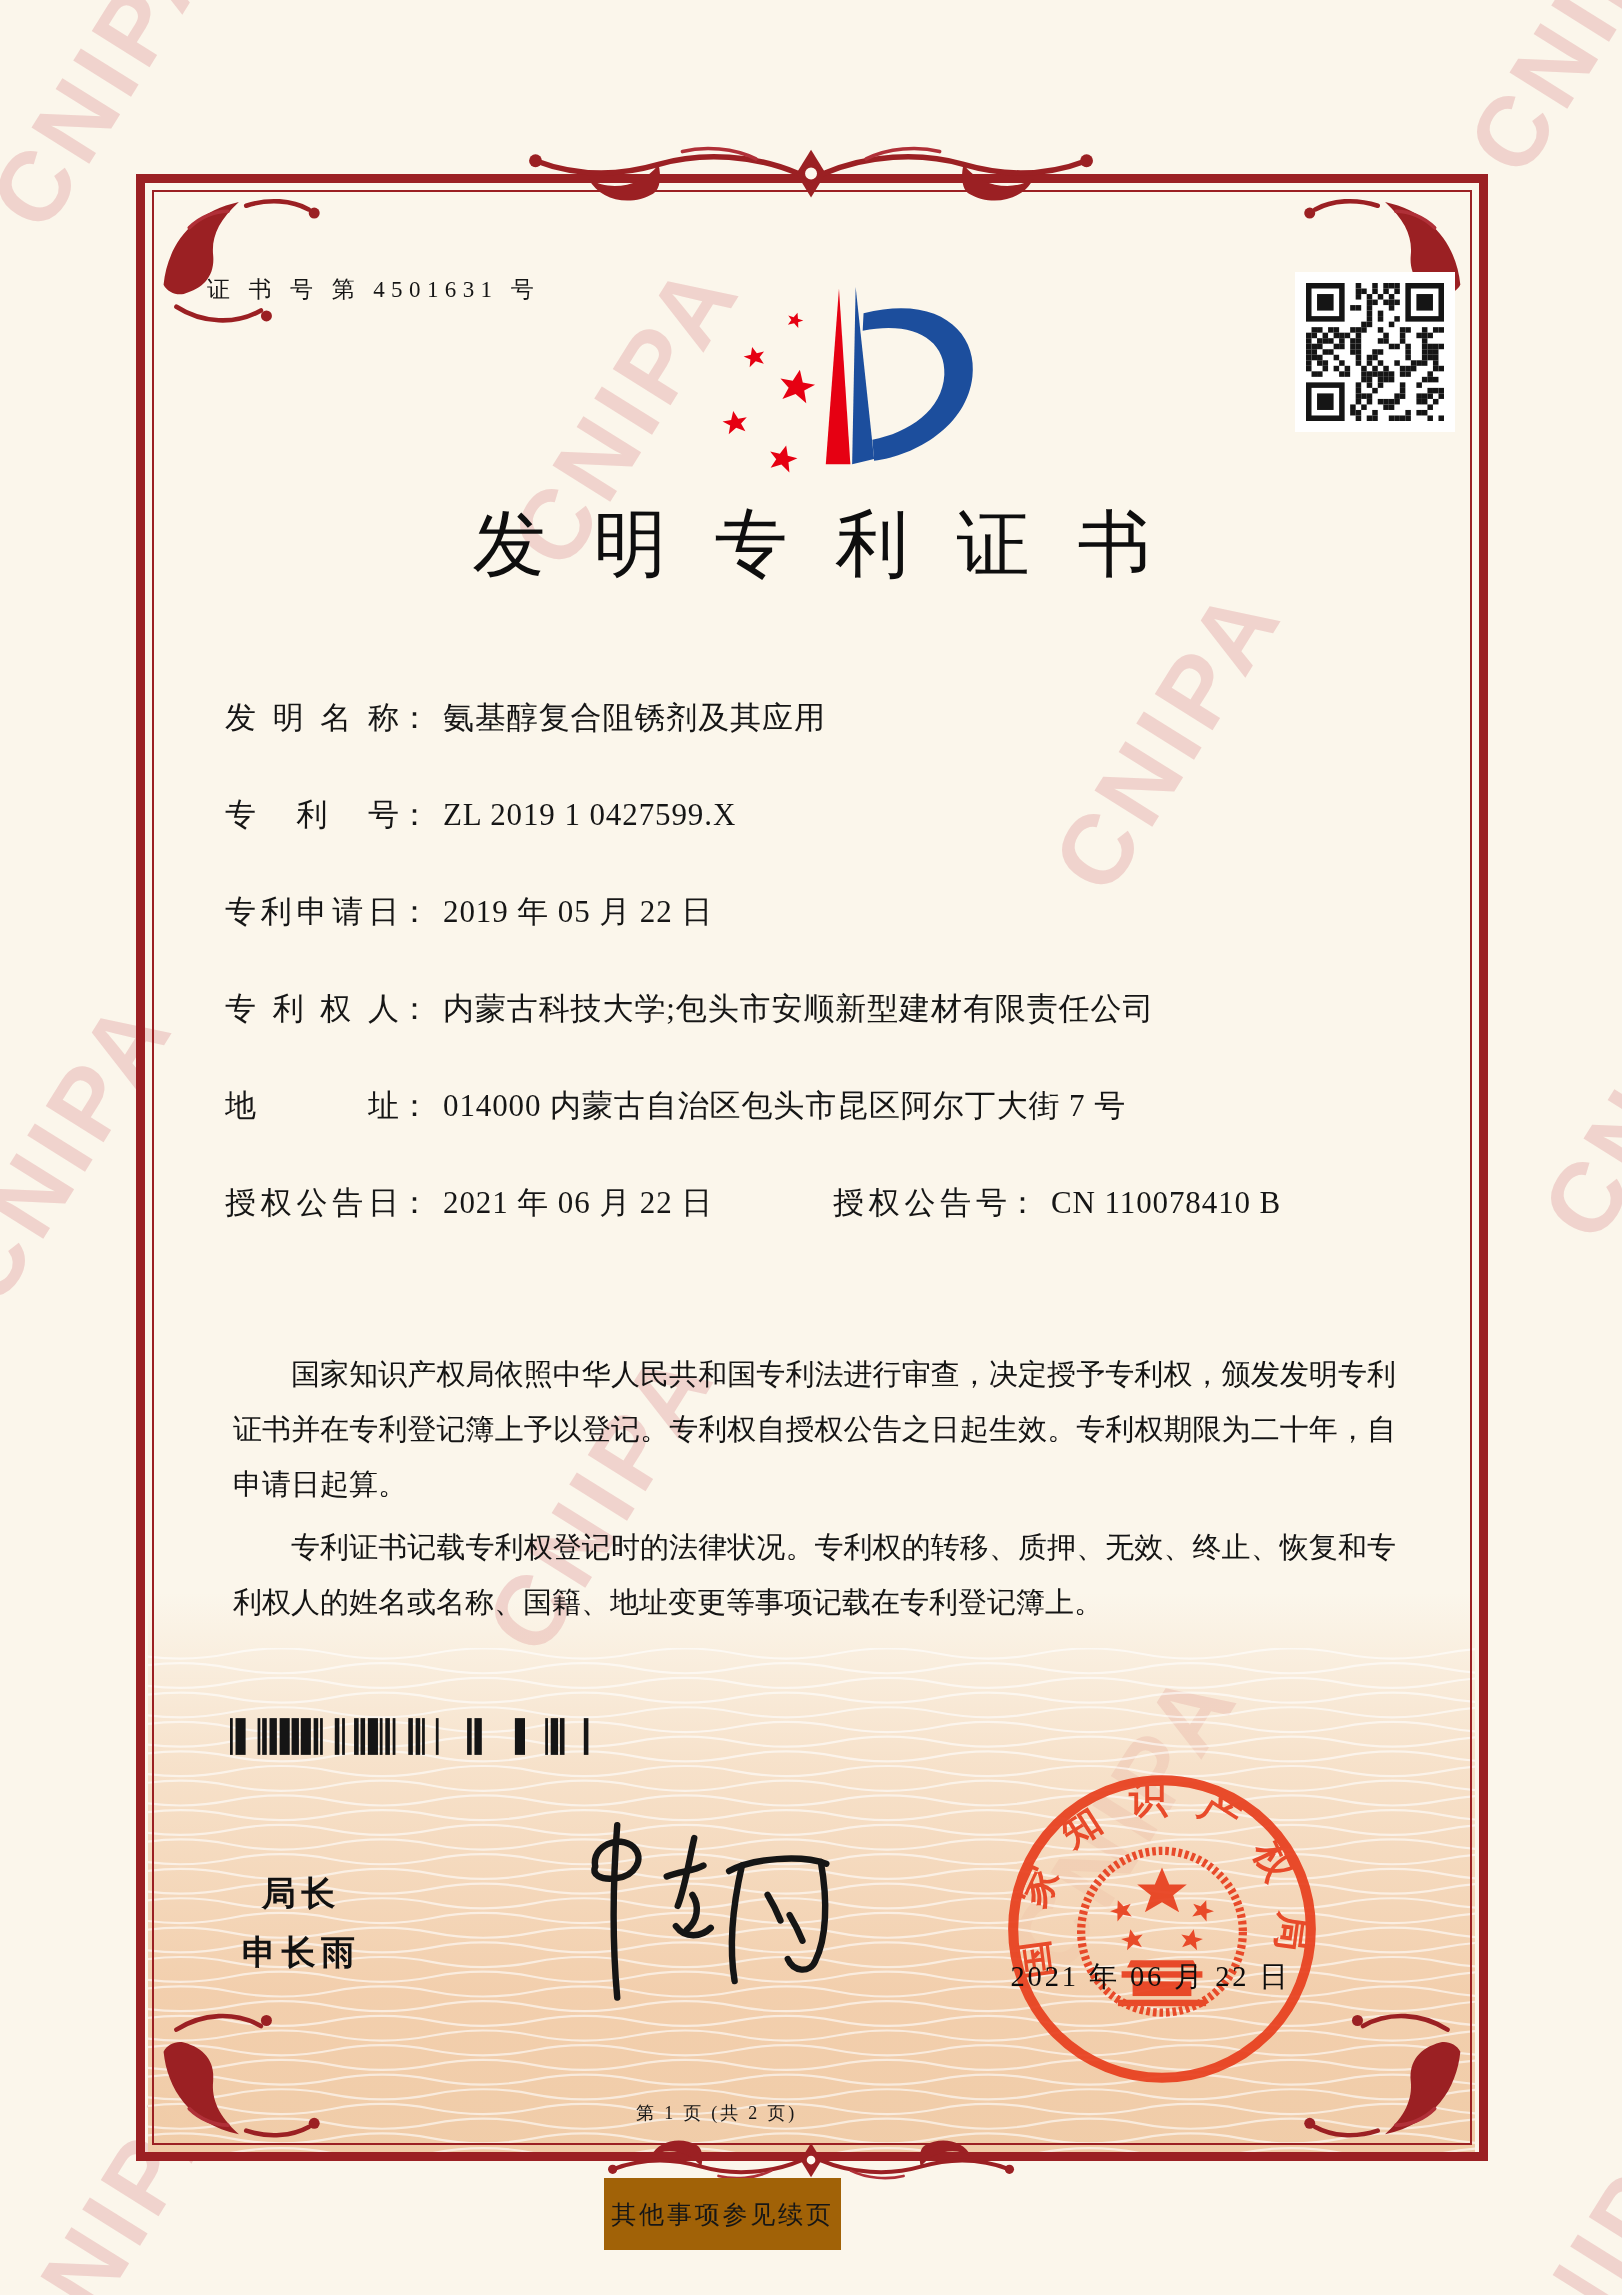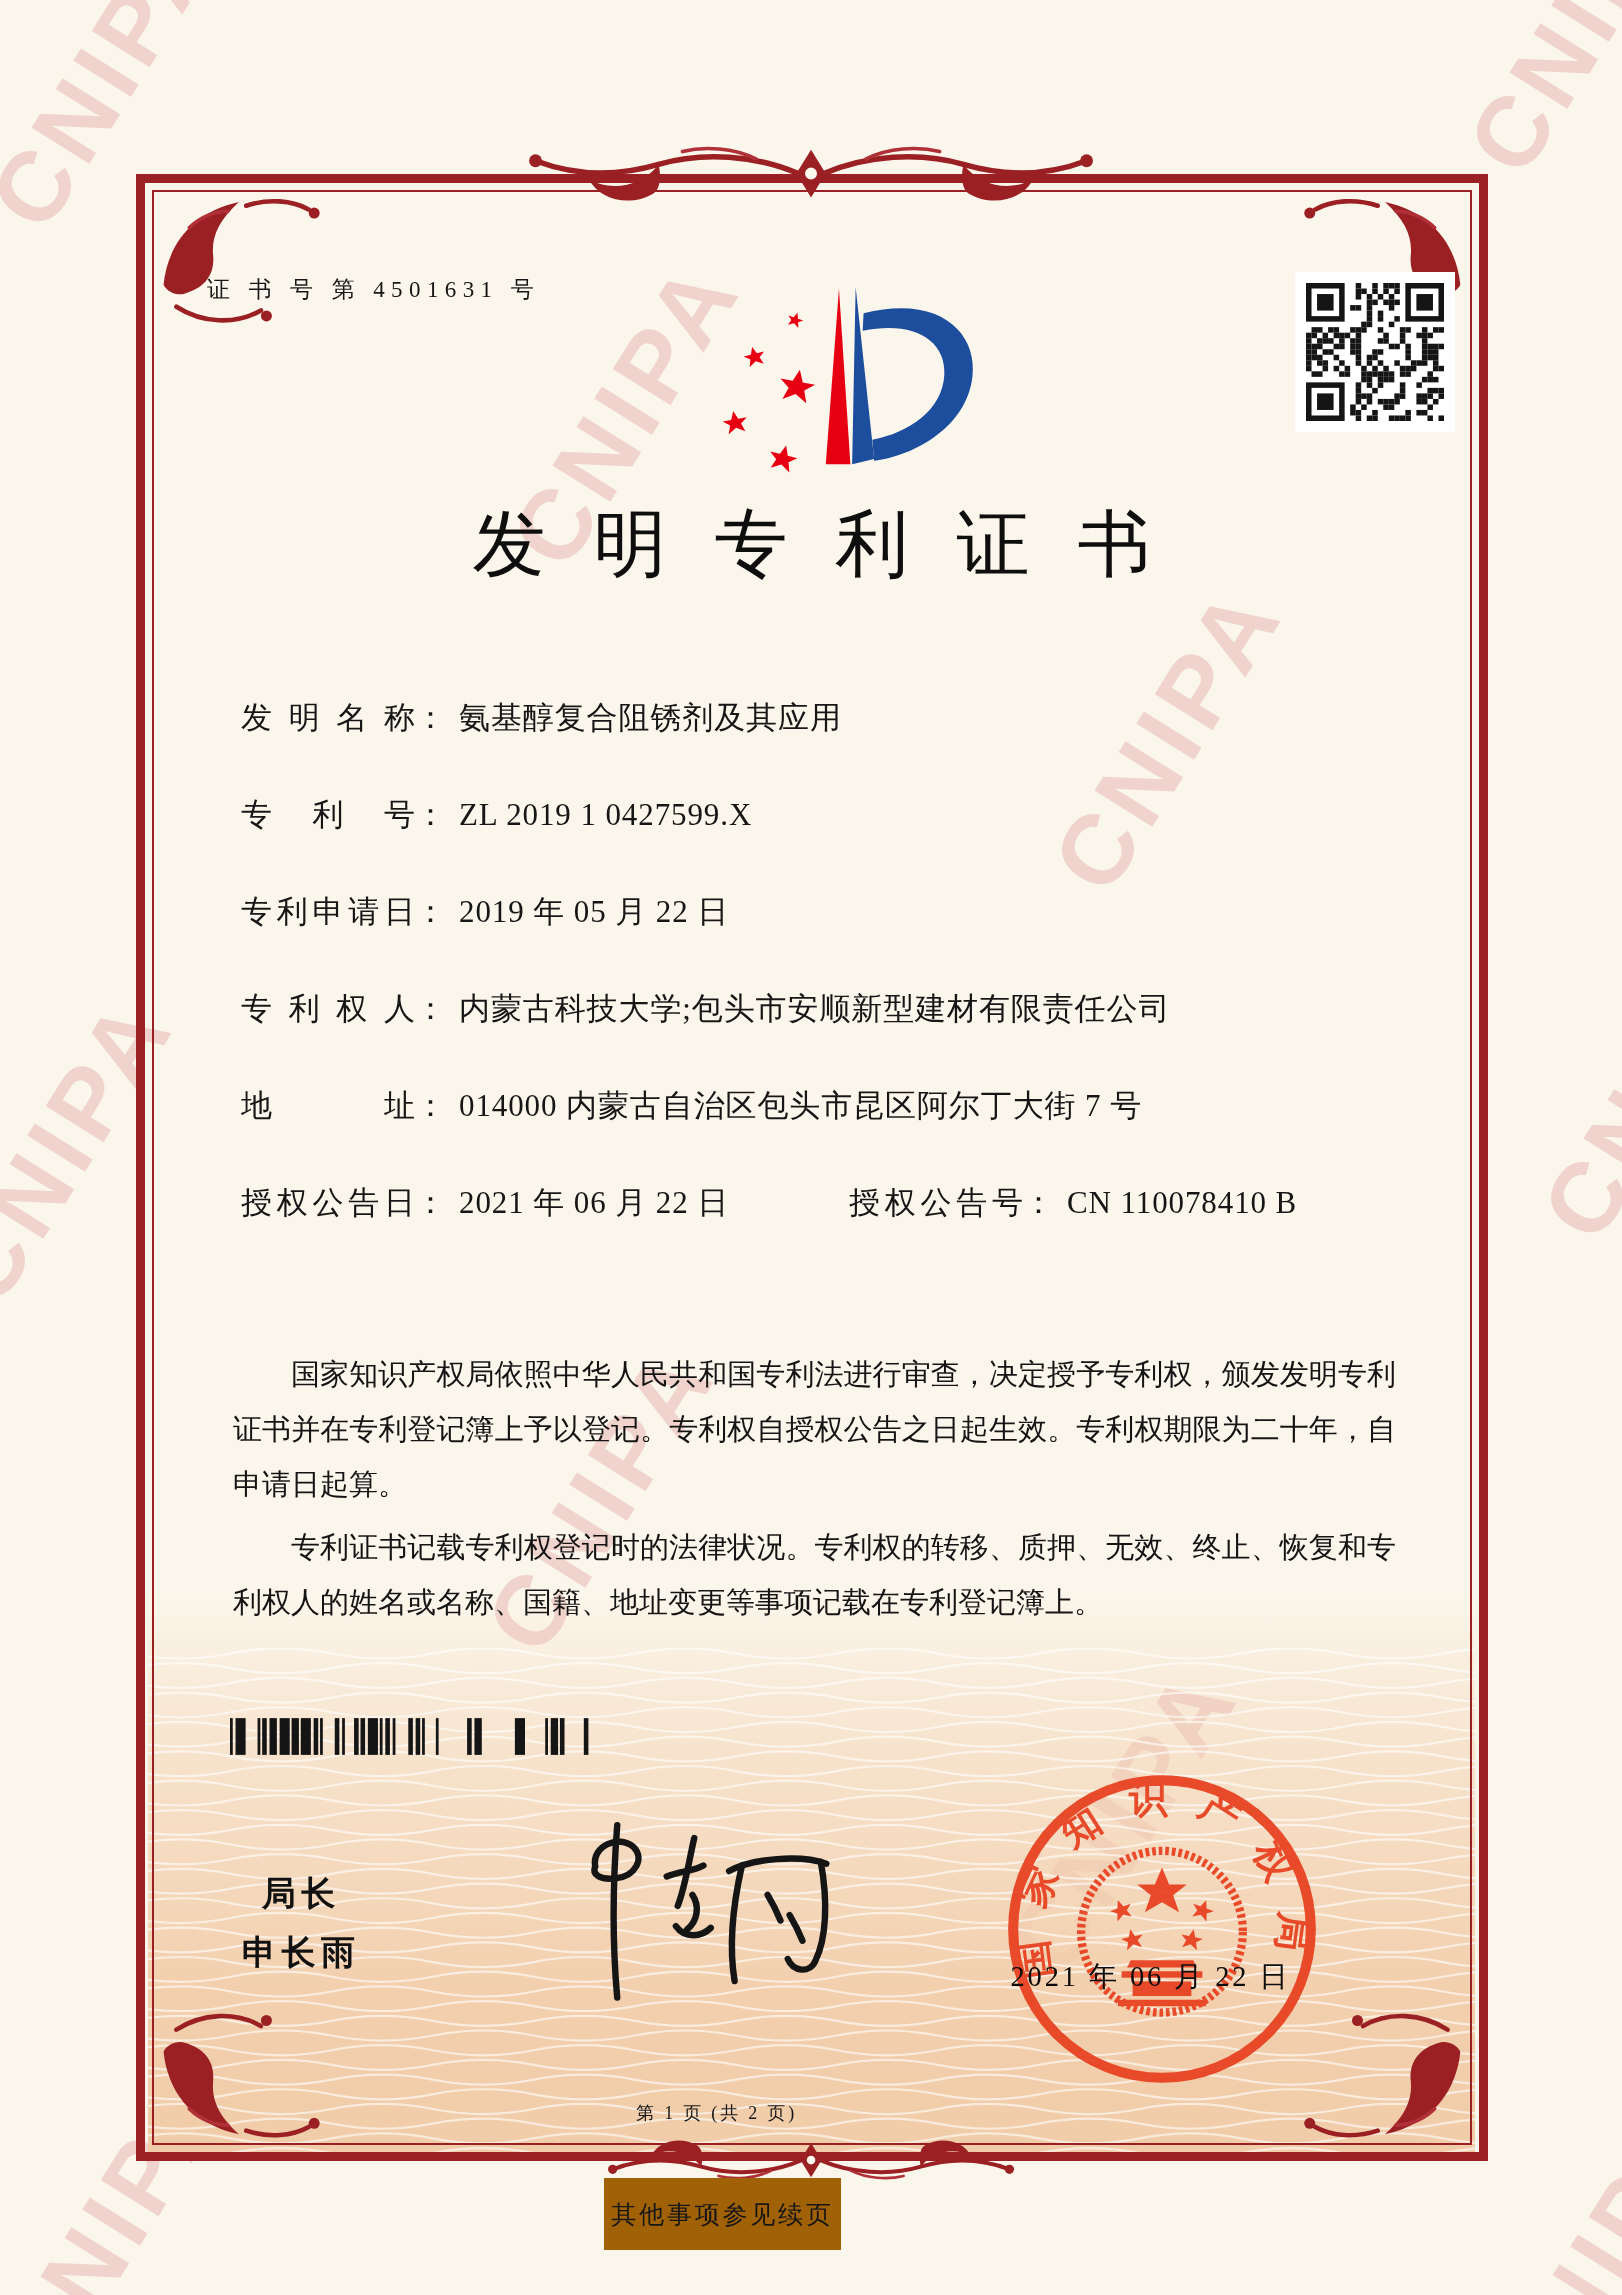--- a/index.html
+++ b/index.html
@@ -20,21 +20,21 @@
   .peach-zone svg{position:absolute;left:0;top:55px;}
   
   .cert-no{position:absolute;left:207px;top:274px;font-size:23px;letter-spacing:6.4px;}
   .logo{position:absolute;left:709px;top:274px;width:281px;height:219px;}
   .qr-box{position:absolute;left:1295px;top:272px;width:160px;height:160px;background:#fff;
           display:flex;align-items:center;justify-content:center;}
   .title{position:absolute;left:0;top:496px;width:1623px;text-align:center;
          font-size:73px;font-weight:400;letter-spacing:48px;text-indent:48px;color:#0e0e0e;}
   
   .fields{position:absolute;left:225px;top:698px;width:1194px;font-size:31px;}
-  .row{height:97px;line-height:40px;white-space:nowrap;position:relative;margin-left:16px;}
+  .row{height:97px;line-height:40px;white-space:nowrap;position:relative;}
   .lbl{display:inline-block;width:174px;text-align:justify;text-align-last:justify;vertical-align:top;}
   .colon{display:inline-block;margin-right:13px;}
   .val{letter-spacing:0.9px;}
   .pair2{position:absolute;left:608px;top:0;}
   
   .paras{position:absolute;left:225px;top:1339px;width:1179px;font-size:29px;line-height:55px;
          text-align:justify;color:#141414;}
   .paras p{margin:8px;text-indent:2em;}
   
   .barcode{position:absolute;left:230px;top:1718px;width:363px;height:37px;}

